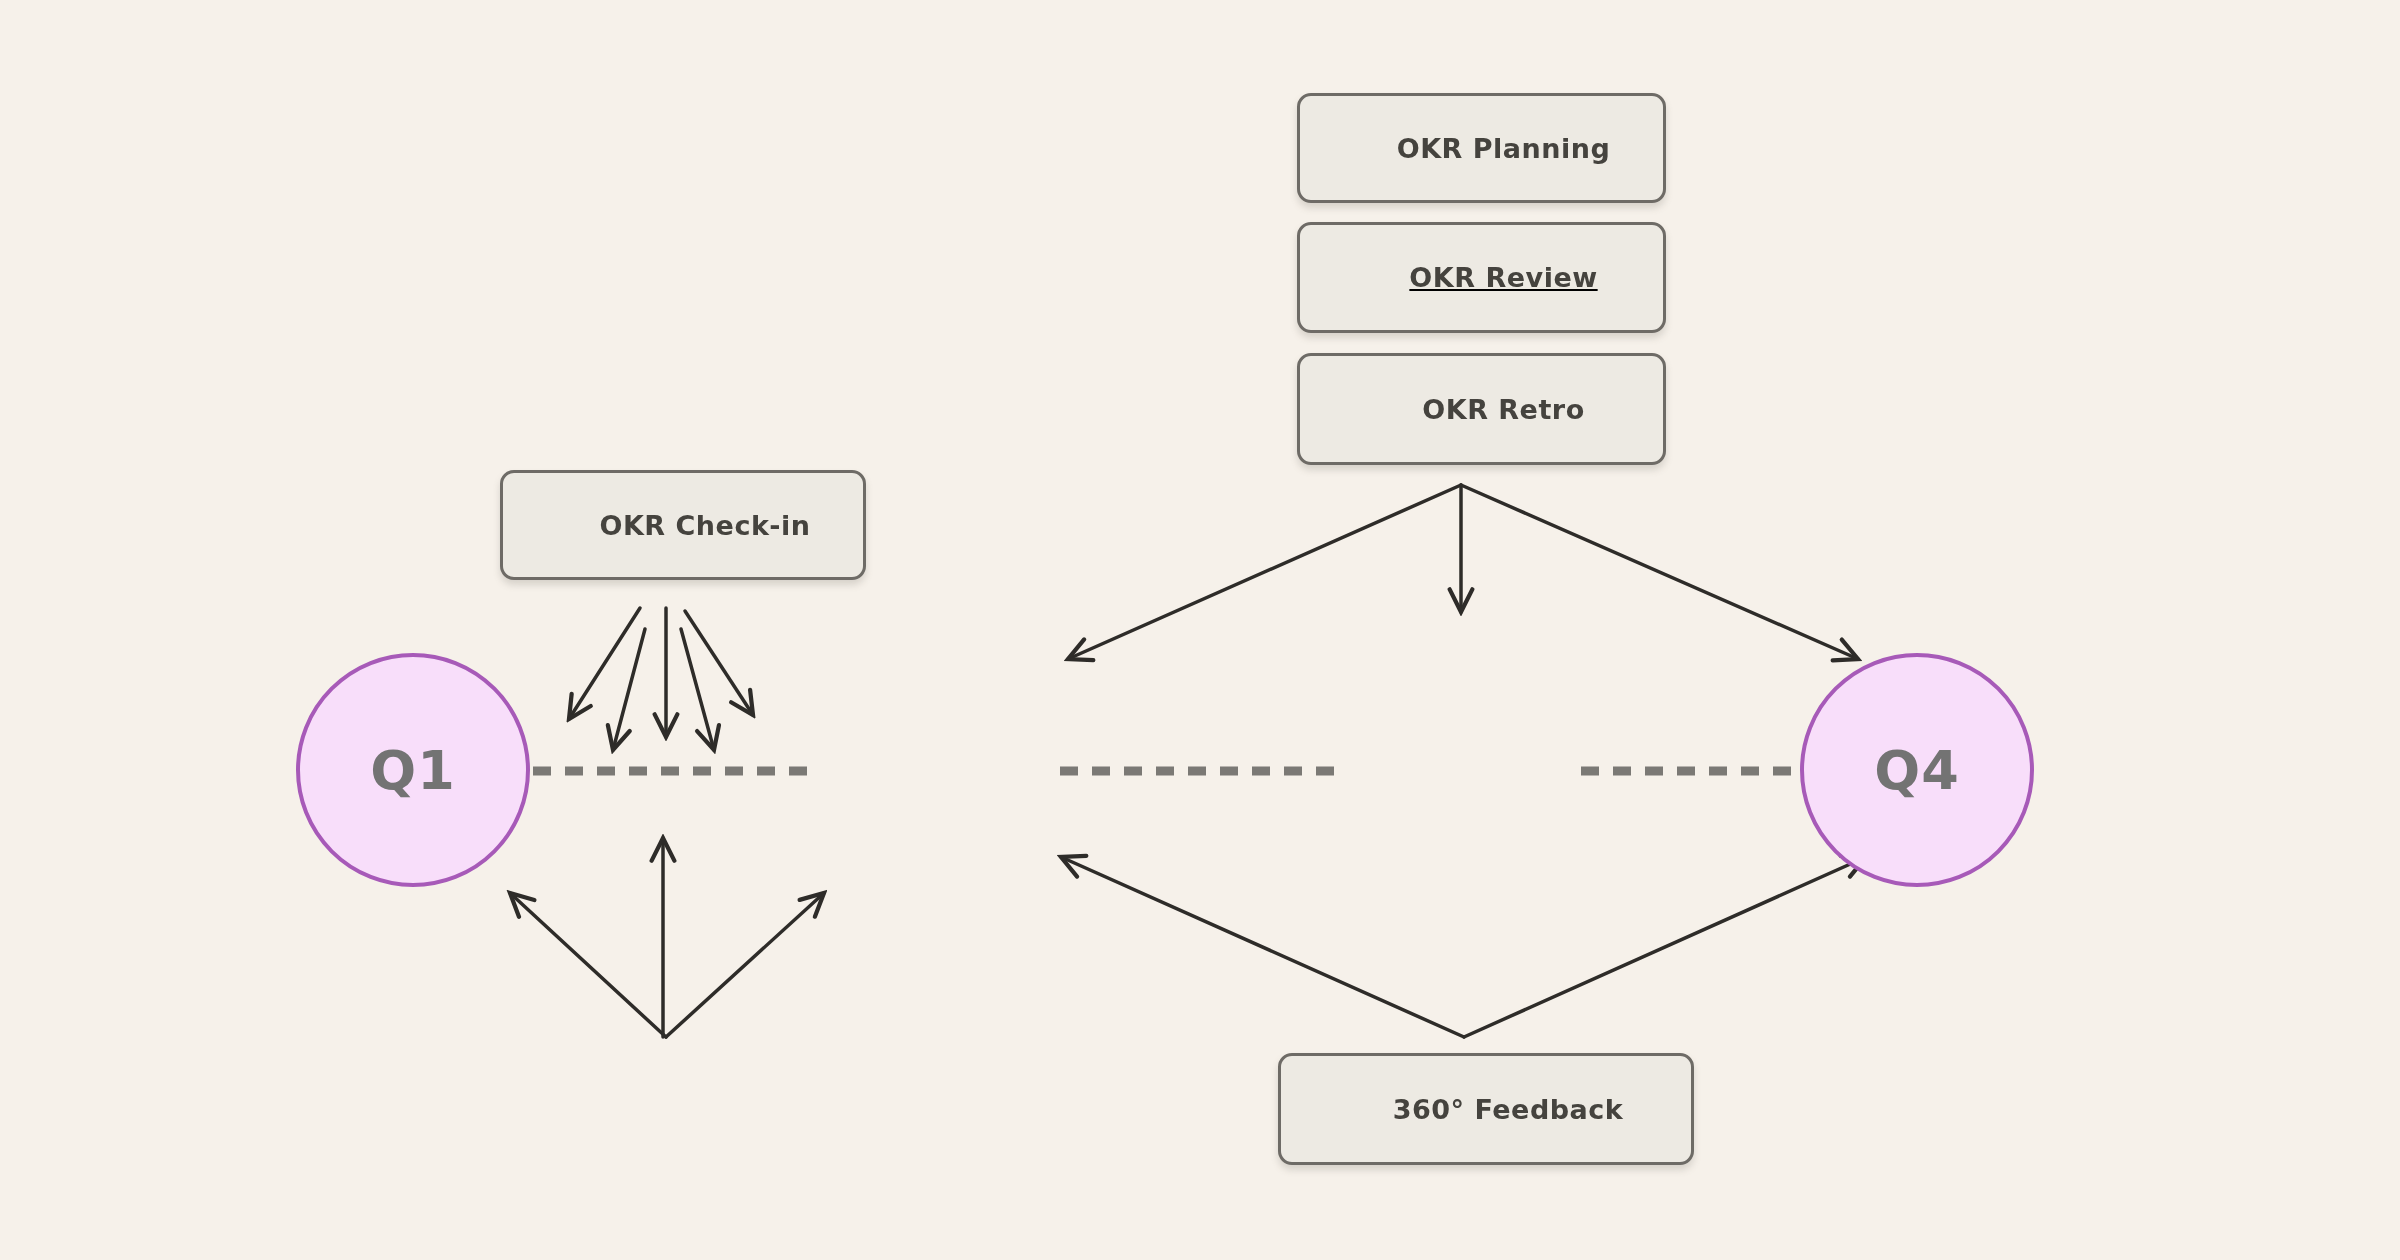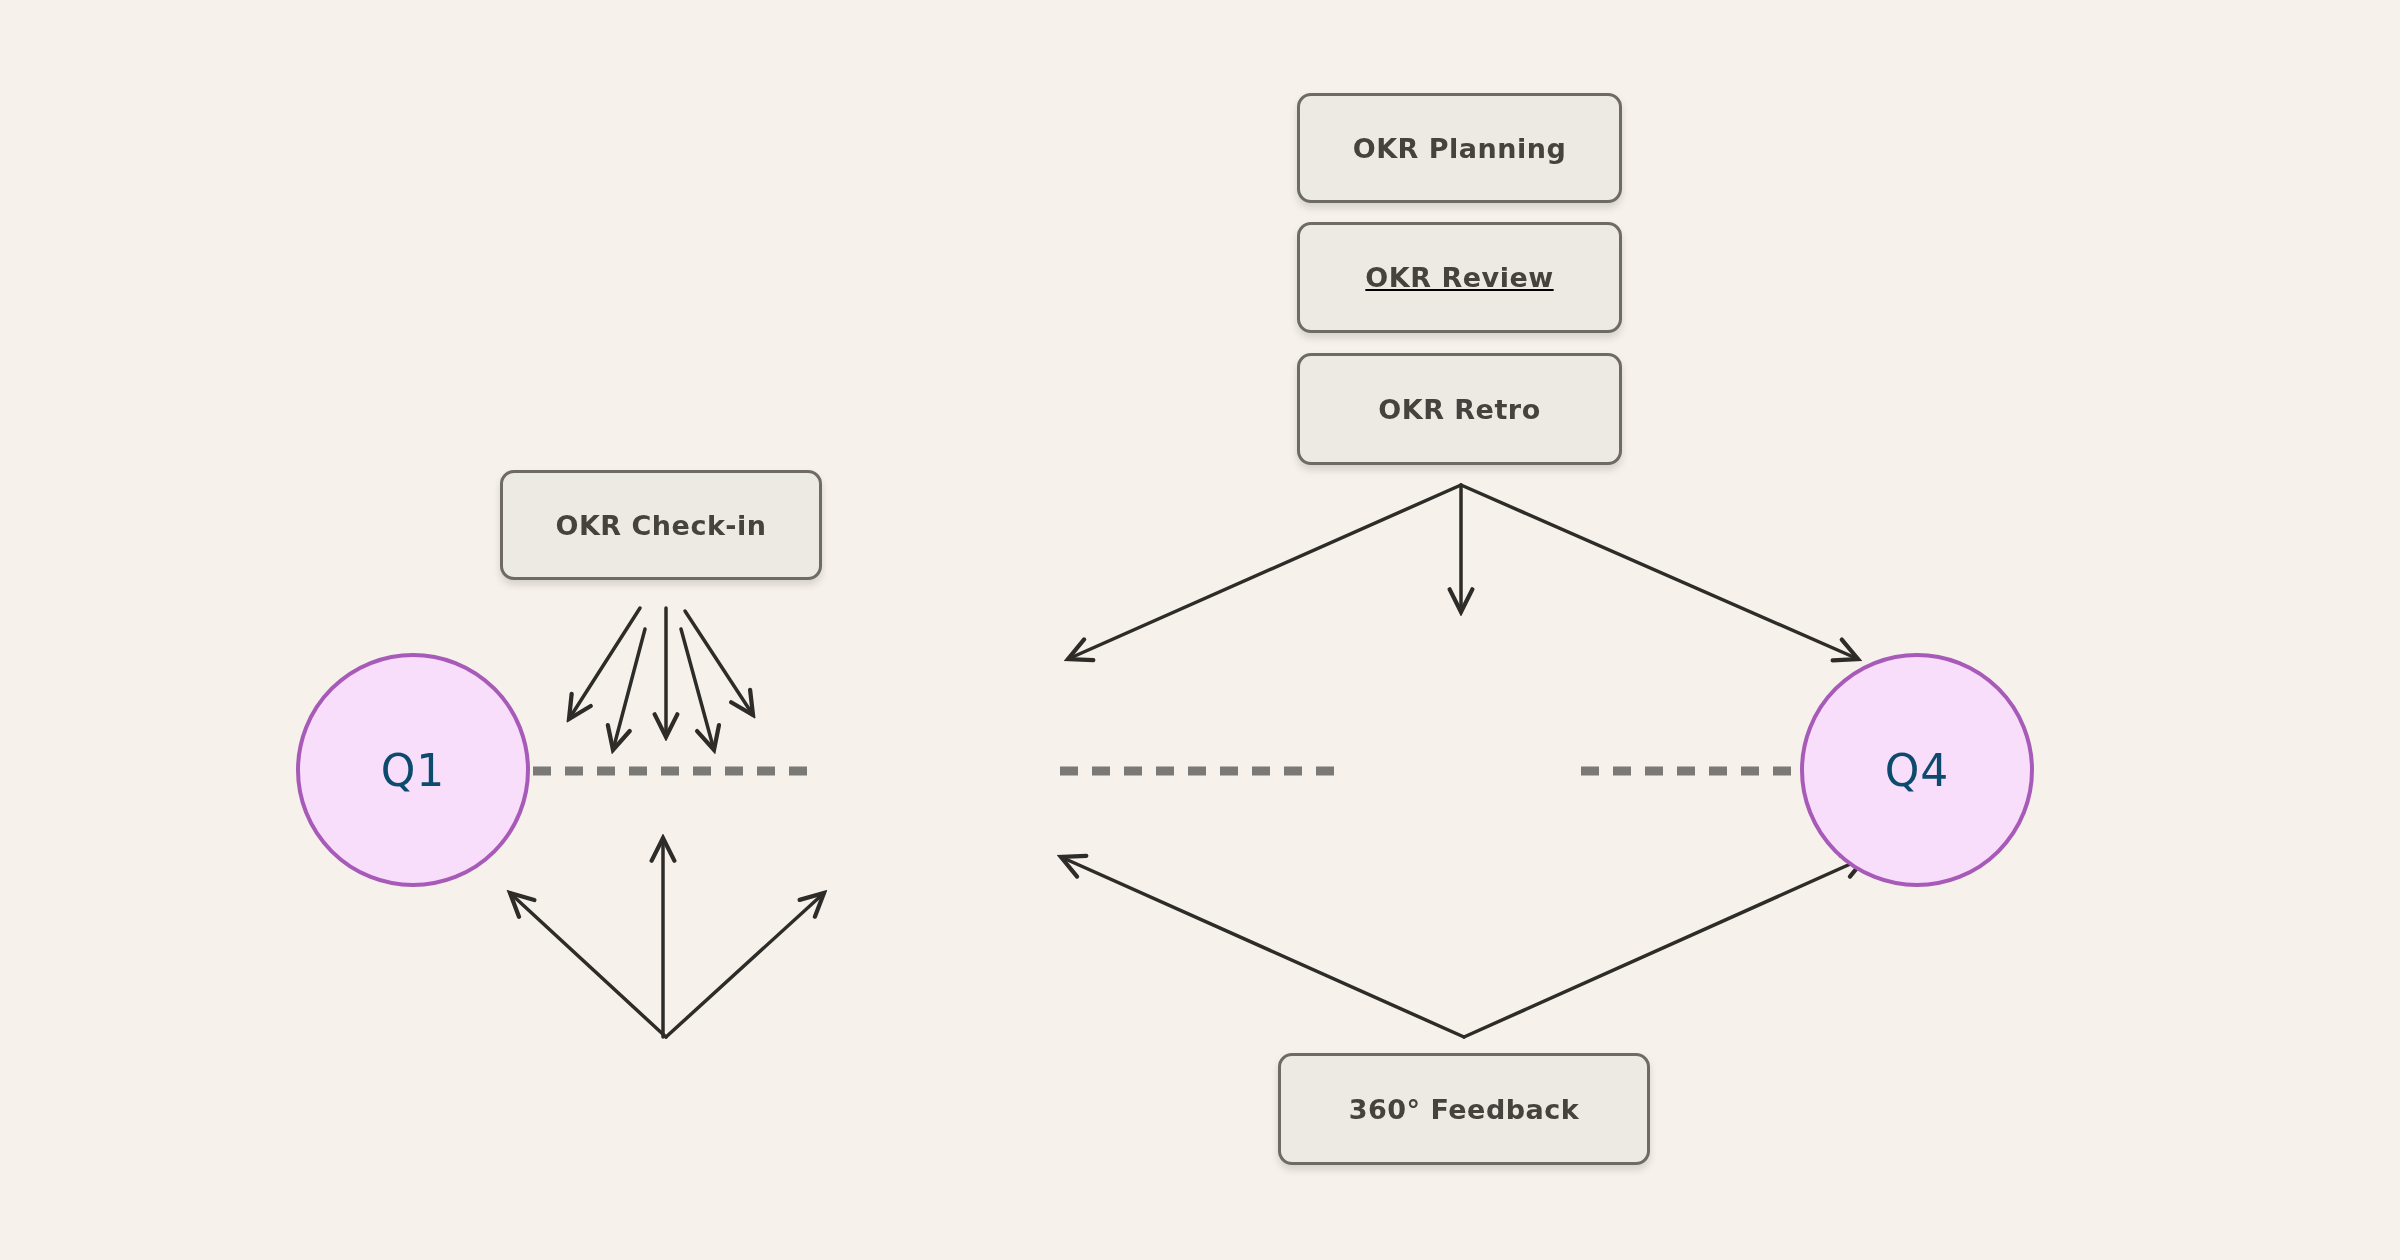--- a/index.html
+++ b/index.html
@@ -34,34 +34,35 @@
     width: 226px;
     height: 226px;
     border: 4px solid #A75AB8;
     border-radius: 50%;
     background: #F8DEFA;
     display: flex;
     align-items: center;
     justify-content: center;
   }
   .node-circle span {
-    font-weight: normal;
-    font-size: 44px;
-    color: #0c4a6e;
+    font-weight: bold;
+    font-size: 54px;
+    color: #737373;
     letter-spacing: 1px;
   }
   .node-box {
     position: absolute;
     background: #EDEAE3;
     border: 3px solid #6E6B66;
     border-radius: 14px;
     display: flex;
     align-items: center;
     justify-content: center;
     box-shadow: 0 5px 7px rgba(110, 105, 95, 0.22);
+    padding-left: 44px;
   }
   .node-box span {
     font-weight: bold;
     font-size: 27px;
     color: #45433E;
     letter-spacing: 0.5px;
   }
   .q1 { left: 296px; top: 653px; }
   .q2 { left: 823px; top: 653px; }
   .q3 { left: 1344px; top: 653px; }

